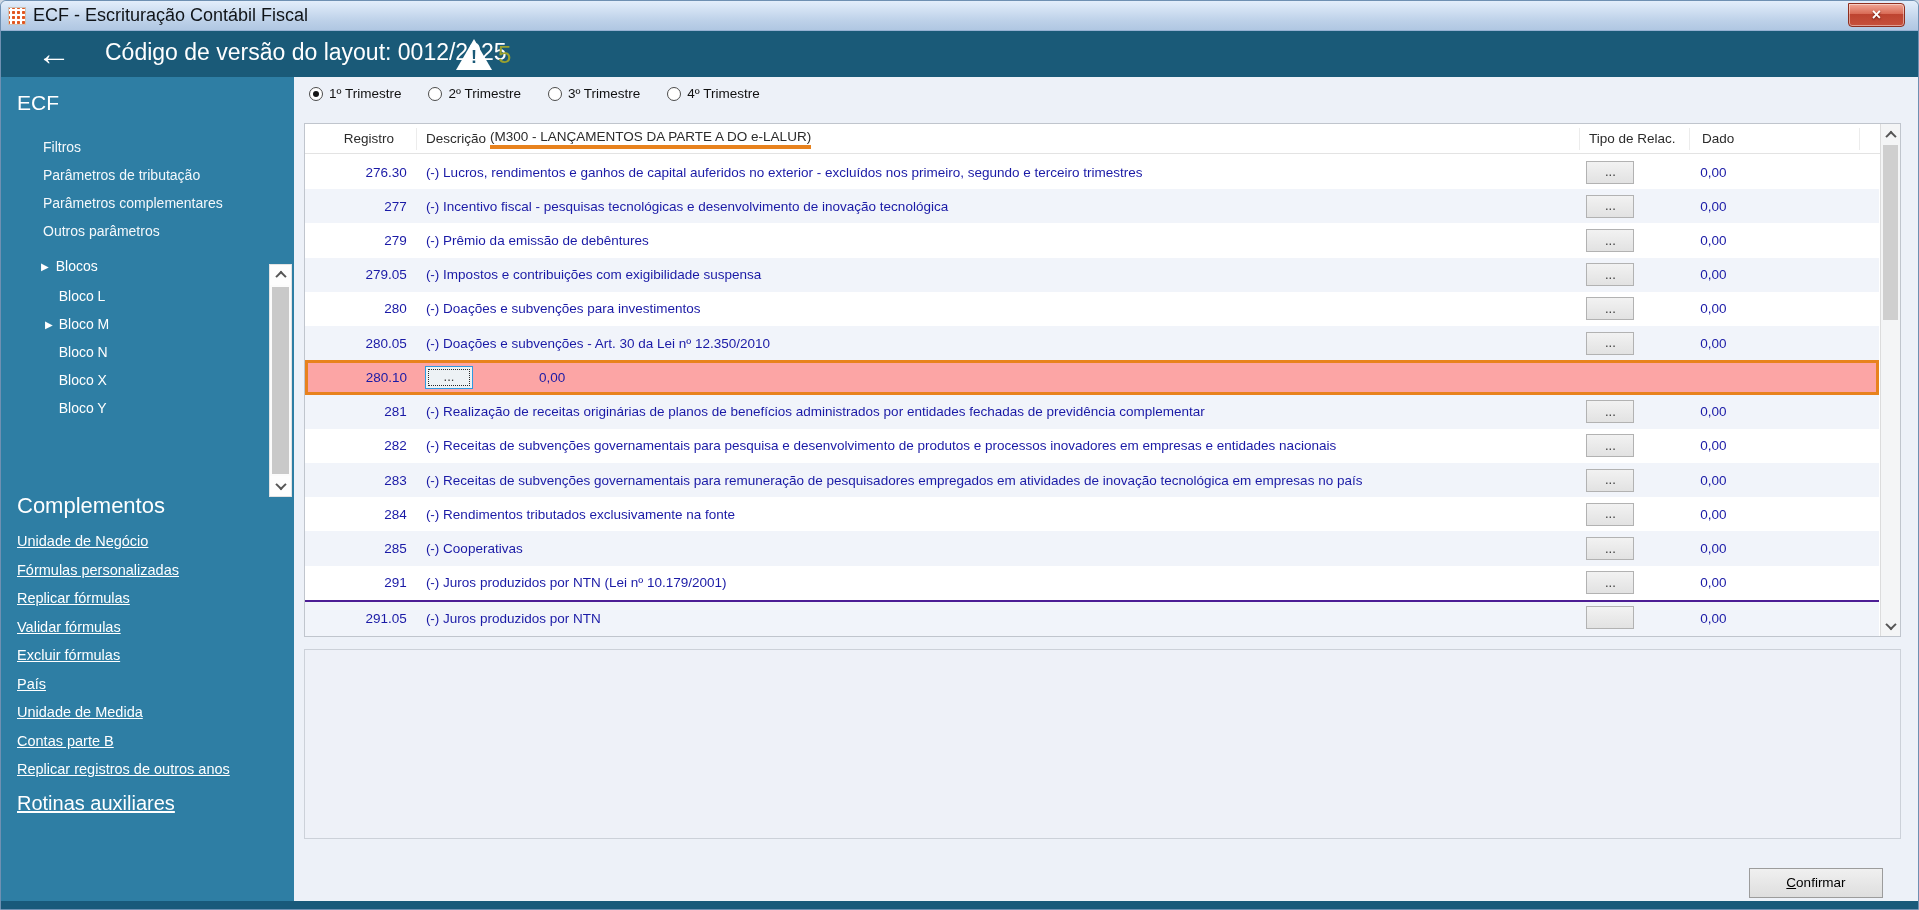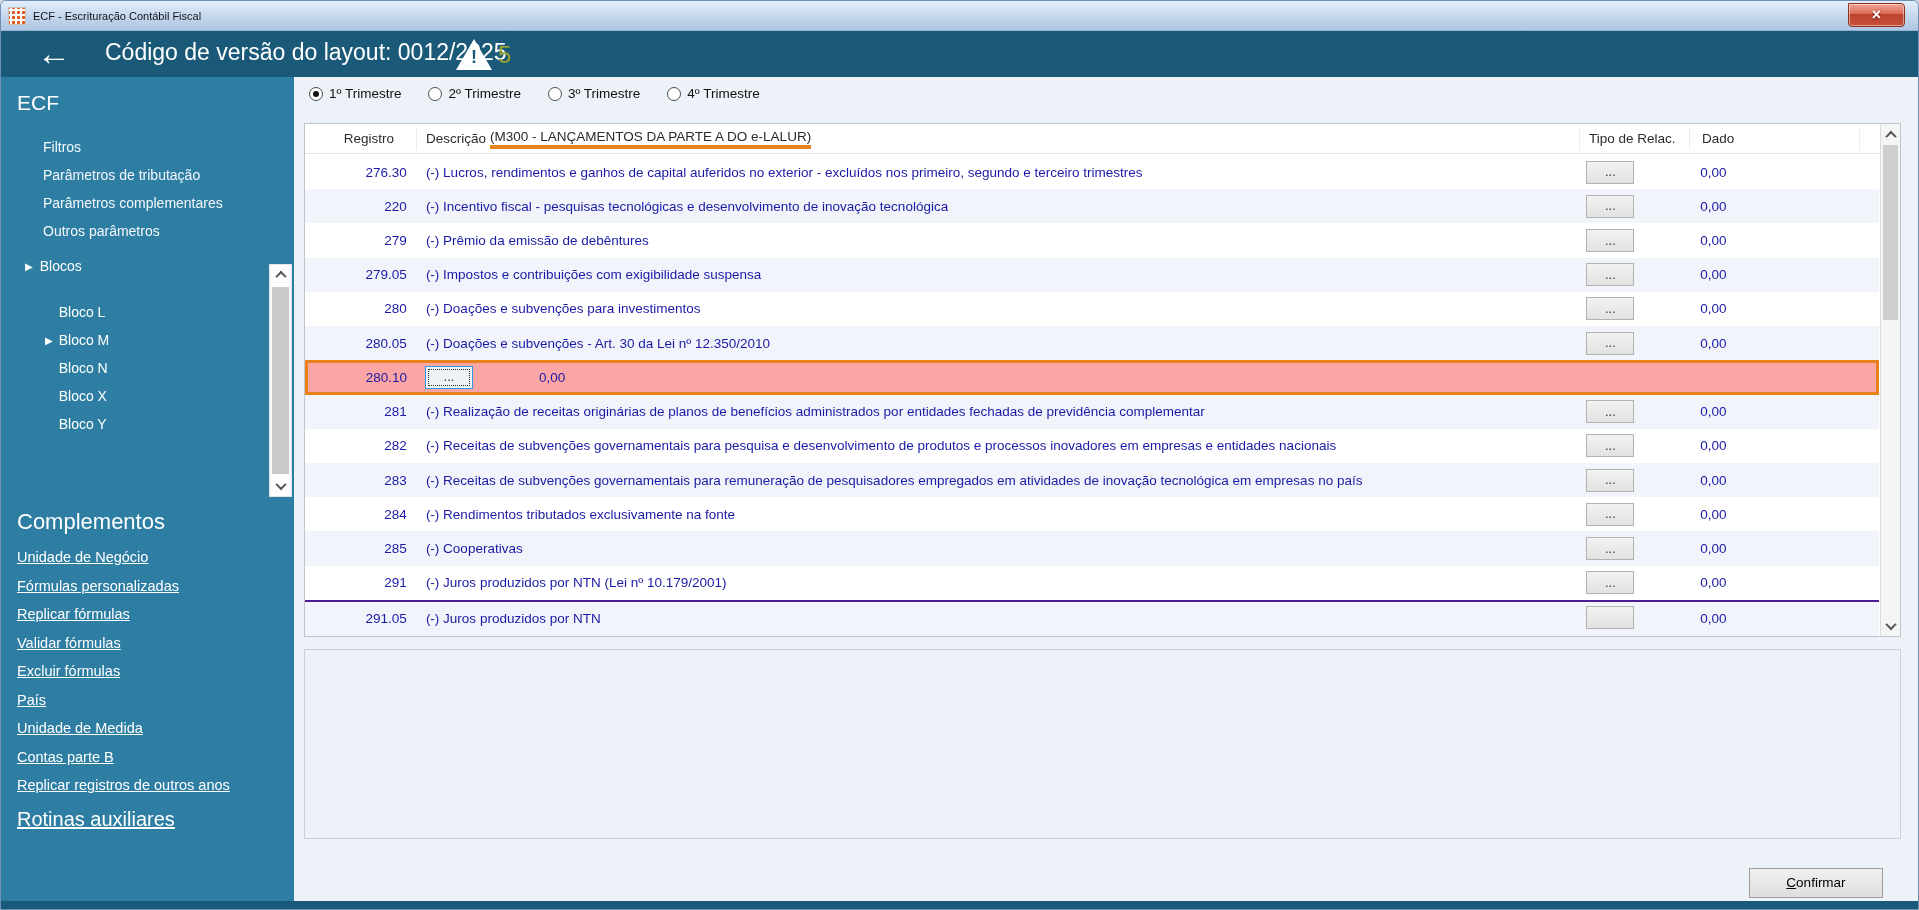--- a/index.html
+++ b/index.html
@@ -17,21 +17,21 @@
     position: absolute; top: 0; left: 0; right: 0; height: 30px;
     background: linear-gradient(#e3eefb, #bcd0e8 70%, #b0c7e2);
     border-bottom: 1px solid #96b1d2; border-radius: 6px 6px 0 0;
     display: flex; align-items: center; padding-left: 7px;
   }
   .app-icon {
     width: 18px; height: 18px; background: #fff; border: 1px solid #c9c2b8;
     background-image: radial-gradient(#e2551e 1.4px, rgba(0,0,0,0) 1.5px);
     background-size: 5px 5px; background-position: 2px 2px; margin-right: 7px;
   }
-  .win-title { font-size: 11px; color: #101418; }
+  .win-title { font-size: 18px; color: #101418; }
   #close-btn {
     position: absolute; right: 13px; top: 2px; width: 57px; height: 24px;
     background: linear-gradient(#f0a695, #d86a55 45%, #bd4330 46%, #c6513c);
     border: 1px solid #8e2f1f; border-radius: 0 4px 4px 4px;
     color: #fff; font-size: 16px; font-weight: bold; text-align: center; line-height: 21px;
     text-shadow: 0 1px 2px rgba(60,0,0,.7); box-shadow: inset 0 0 0 1px rgba(255,255,255,.45);
     cursor: pointer;
   }
 
   
@@ -60,23 +60,23 @@
   
   #sidebar {
     position: absolute; left: 0; top: 76px; width: 293px; bottom: 8px;
     background: #2e7ea4; color: #fff; padding: 14px 0 0 16px; overflow: hidden;
   }
   .sb-title { font-size: 21px; margin-bottom: 24px; }
   .sb-menu .sb-item {
     margin-left: 26px; margin-bottom: 11px; font-size: 14px; height: 17px;
     color: #f4f8fb; cursor: pointer; white-space: nowrap;
   }
-  .sb-blocos-row { margin-top: 18px; margin-left: 8px; font-size: 14px; cursor: pointer; }
+  .sb-blocos-row { margin-top: 18px; margin-left: 24px; font-size: 14px; cursor: pointer; }
   .tree-arrow { font-size: 10px; color: #fff; margin-right: 7px; vertical-align: 1px; }
-  .sb-children { margin-top: 30px; }
+  .sb-children { margin-top: 14px; }
   .sb-child { margin-left: 28px; margin-bottom: 11px; font-size: 14px; height: 17px; cursor: pointer; }
   .sb-child .tree-arrow { margin-right: 6px; }
   .sb-comp-title { font-size: 22px; margin: 76px 0 14px 0; }
   .sb-links .sb-link {
     display: block; font-size: 14.5px; color: #fff; text-decoration: underline;
     margin-bottom: 12.5px; cursor: pointer; white-space: nowrap;
   }
   .sb-rotinas { display: inline-block; font-size: 20px; color: #fff; text-decoration: underline; margin-top: 2px; cursor: pointer; }
 
   
@@ -262,21 +262,21 @@
       <div id="tbody">
           <div class="trow">
     <div class="c-reg">276.30</div>
     <div class="c-desc">(-) Lucros, rendimentos e ganhos de capital auferidos no exterior - excluídos nos primeiro, segundo e terceiro trimestres</div>
     <div class="c-tipo">
       <button class="dots-btn">...</button>
     </div>
     <div class="c-dado">0,00</div>
   </div>
           <div class="trow alt">
-    <div class="c-reg">220</div>
+    <div class="c-reg">277</div>
     <div class="c-desc">(-) Incentivo fiscal - pesquisas tecnológicas e desenvolvimento de inovação tecnológica</div>
     <div class="c-tipo">
       <button class="dots-btn">...</button>
     </div>
     <div class="c-dado">0,00</div>
   </div>
           <div class="trow">
     <div class="c-reg">279</div>
     <div class="c-desc">(-) Prêmio da emissão de debêntures</div>
     <div class="c-tipo">

